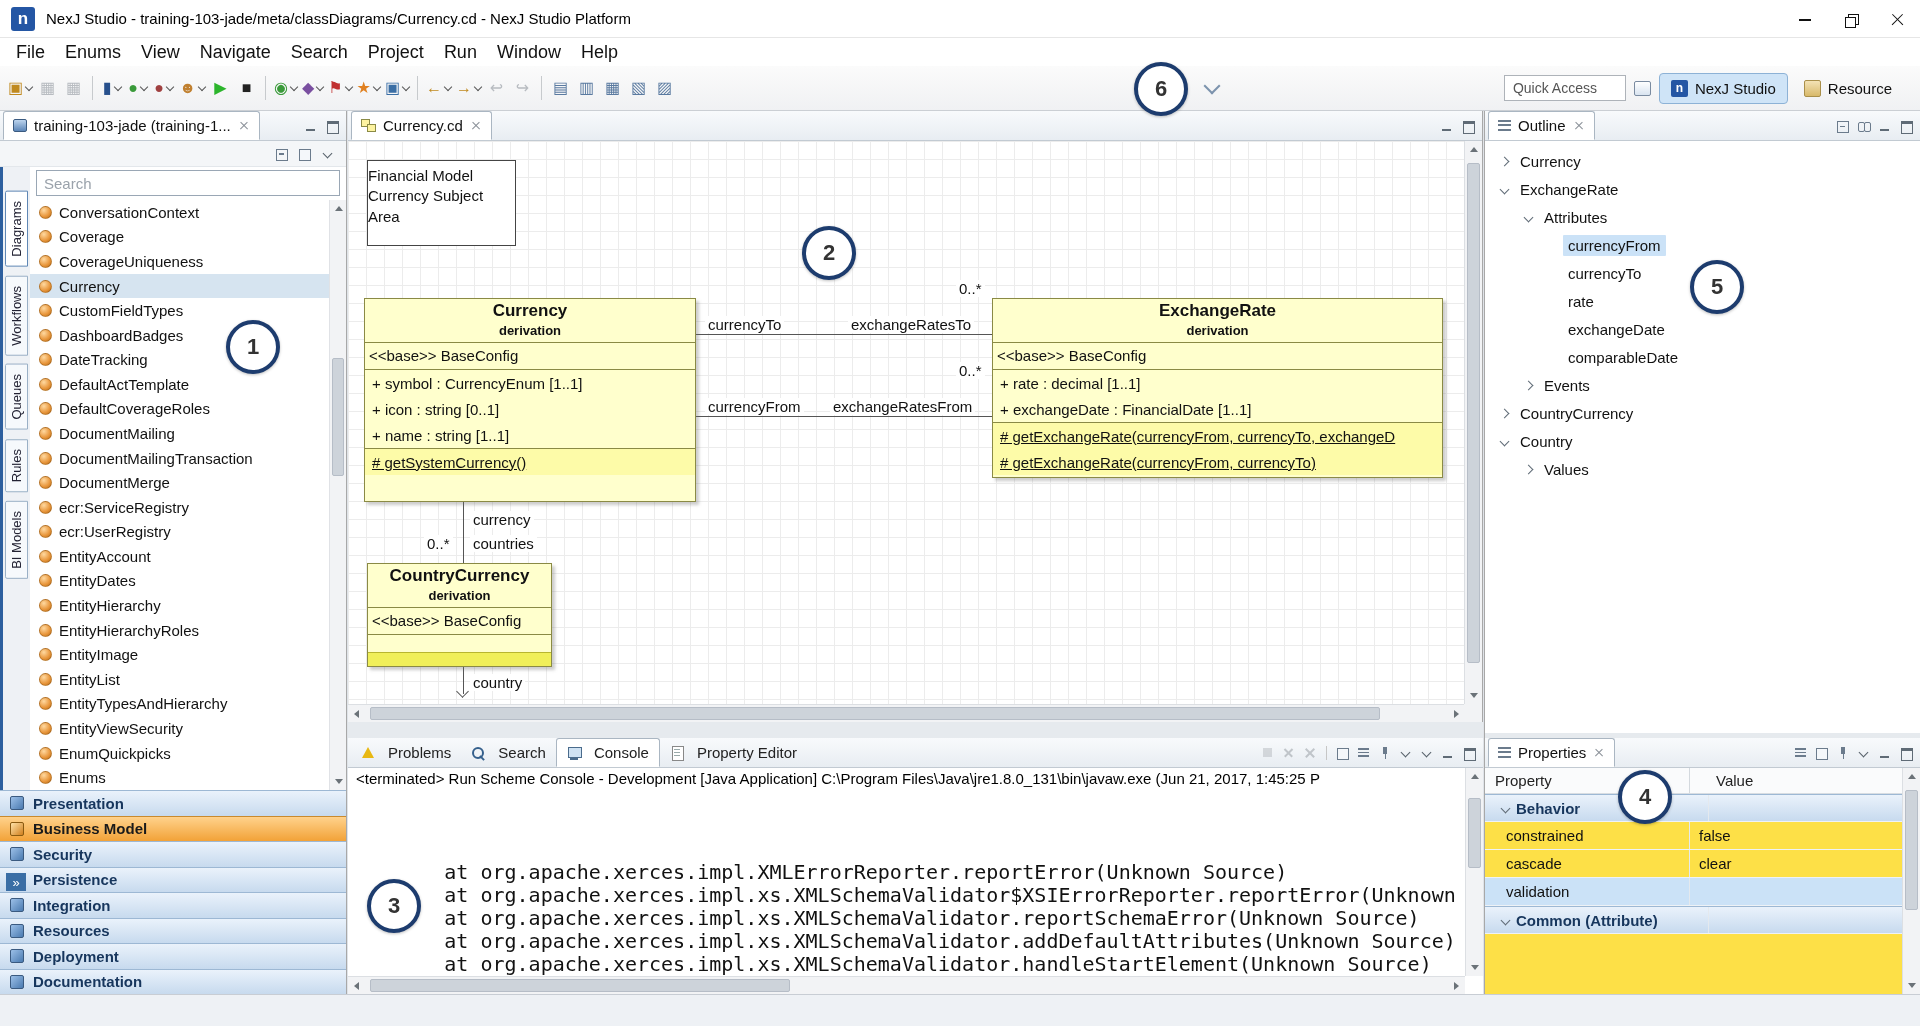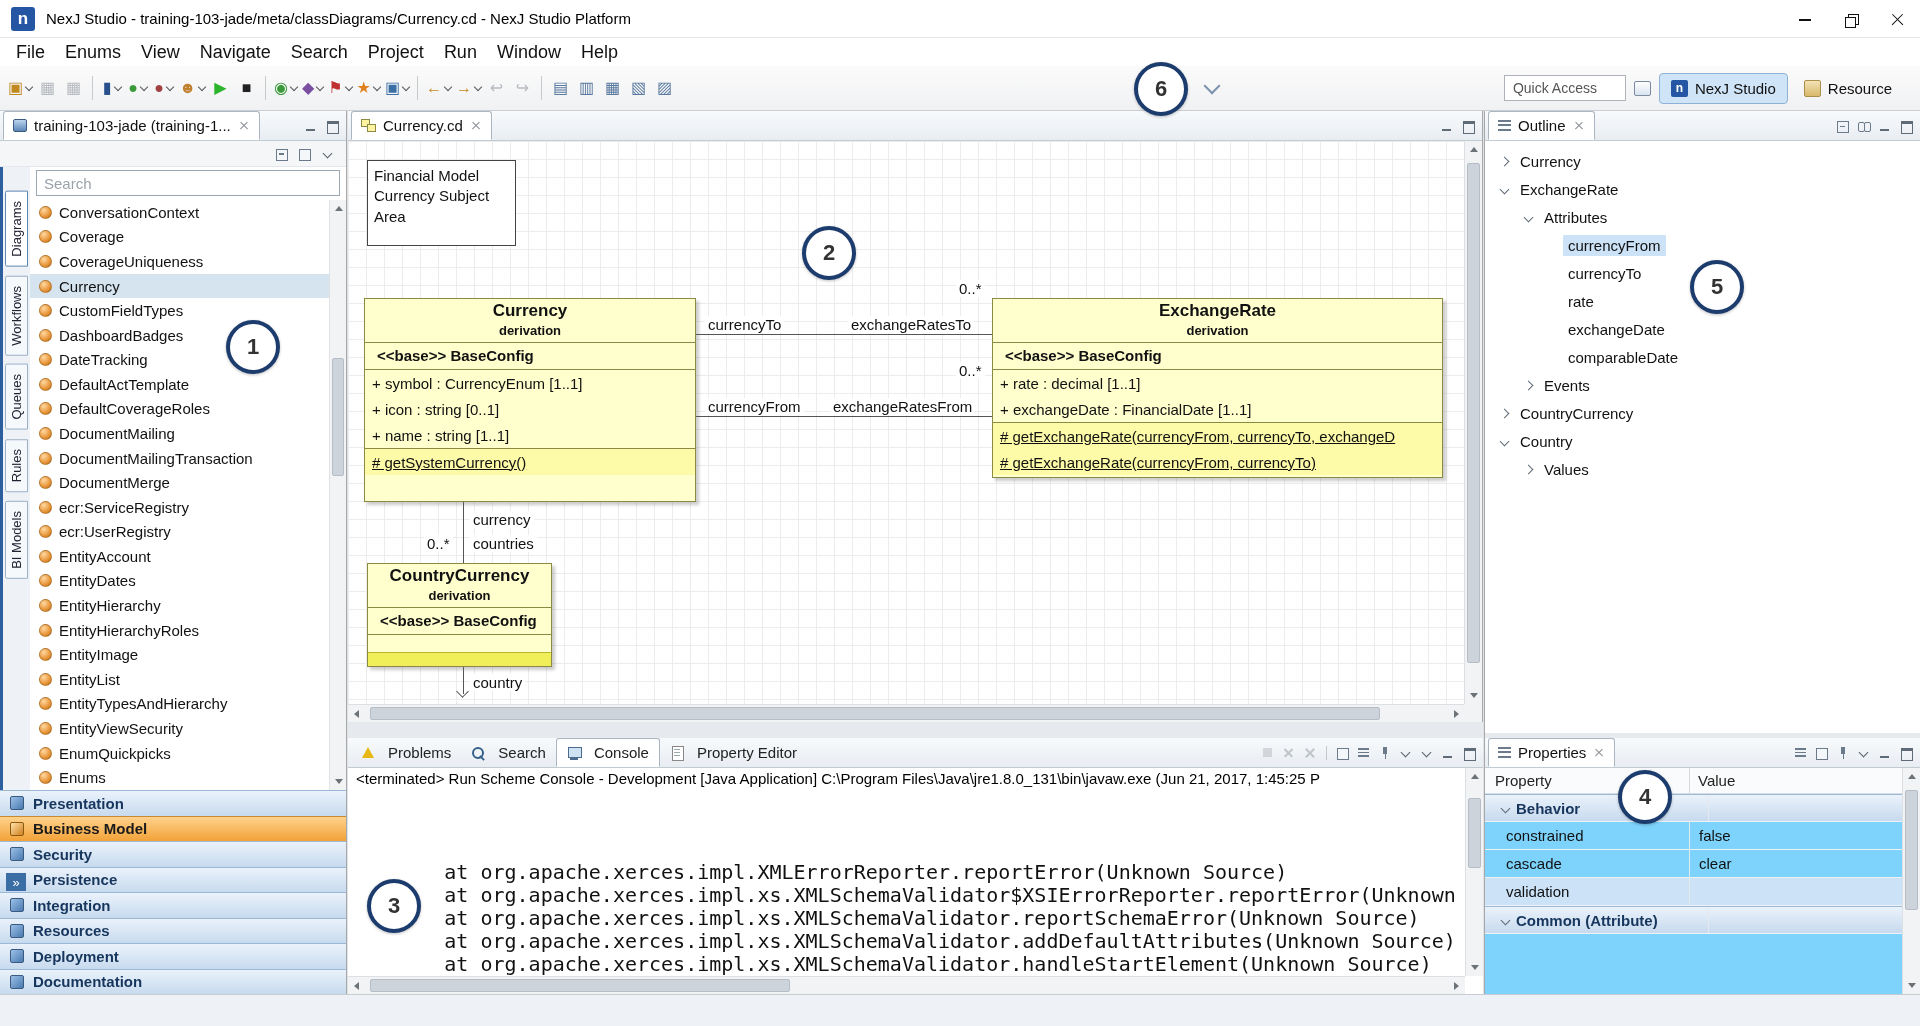--- a/index.html
+++ b/index.html
@@ -142,27 +142,27 @@
   .diagram-icon { position:relative; width:15px; height:13px; }
   .diagram-icon::before { content:""; position:absolute; left:0; top:0; width:7px; height:6px; background:#fdf3a0; border:1px solid #8a8a45; }
   .diagram-icon::after { content:""; position:absolute; right:0; bottom:0; width:7px; height:6px; background:#fdf3a0; border:1px solid #8a8a45; }
   .repo-icon { width:14px; height:13px; background:linear-gradient(#bcd4ee,#5c86b8); border:1px solid #3a5a80; border-radius:2px; }
 
   .canvas { position:absolute; left:0; top:30px; width:1117px; height:563px; overflow:hidden; background-color:#fff;
             background-image:linear-gradient(to right,#ececec 1px,transparent 1px),
                              linear-gradient(to bottom,#ececec 1px,transparent 1px);
             background-size:18px 18px; }
   .note { position:absolute; left:19px; top:19px; width:149px; height:86px; background:#fff; border:1px solid #444;
-          padding:5px 6px; font-size:15px; line-height:1.35; }
+          padding:5px 0; font-size:15px; line-height:1.35; }
   .cls { position:absolute; background:#ffffcd; border:1px solid #8a8a45; overflow:hidden;
          box-shadow:3px 3px 3px rgba(110,110,110,.35); }
   .cls-title { font-weight:bold; font-size:17px; text-align:center; height:23px; line-height:24px; }
   .cls-stereo { font-weight:bold; font-size:13px; text-align:center; height:20px; line-height:18px; }
   .cls-sec { border-top:1px solid #8a8a45; }
-  .cls-base { height:27px; line-height:26px; padding:0 12px; font-size:15px; white-space:nowrap; overflow:hidden;font-weight:bold; }
+  .cls-base { height:27px; line-height:26px; padding:0 4px; font-size:15px; white-space:nowrap; overflow:hidden; }
   .cls-row { height:26px; display:flex; align-items:center; padding:0 7px; font-size:15px; white-space:nowrap; overflow:hidden; }
   .cls-row.u .txt { text-decoration:underline; }
   .cls-ops .cls-row { background:#fdfba8; }
   .cc-empty { height:18px; }
   .cc-strip { height:14px; background:#f0ef5a; border-top:1px solid #b8b630; }
   .hline,.vline { position:absolute; background:#555; }
   .alabel { position:absolute; background:#fff; padding:0 3px; font-size:15px; white-space:nowrap; }
   .vchev { position:absolute; width:9px; height:9px; border-right:1.6px solid #555; border-bottom:1.6px solid #555;
            transform:rotate(45deg); }
 
@@ -210,25 +210,25 @@
   .right-panel { position:absolute; left:1484px; top:111px; width:436px; height:883px; background:#e6eaee;
                  border-left:1px solid #a8a8a8; }
   .outline { position:absolute; left:0; top:0; width:100%; height:622px; background:#fff; }
   .outline-icon { width:13px; height:12px; background:repeating-linear-gradient(to bottom,#6b7b8c 0 2px,transparent 2px 4.5px); }
   .otree { padding-top:6px; }
   .orow { height:28px; display:flex; align-items:center; font-size:15px; gap:7px; }
   .orow.lvl0 { padding-left:16px; } .orow.lvl1 { padding-left:40px; } .orow.lvl2 { padding-left:64px; }
   .orow .lbl { padding:2px 5px; border-radius:1px; }
   .orow.selected .lbl { background:#cbe2f7; }
 
-  .properties { position:absolute; left:0; top:627px; width:100%; height:256px; background:#7dd3fc; }
+  .properties { position:absolute; left:0; top:627px; width:100%; height:256px; background:#fde047; }
   .pheader { height:26px; display:flex; align-items:center; background:#fafbfc; border-bottom:1px solid #d8dde2;
              font-size:15px; color:#222; }
   .ph-prop { width:204px; padding-left:10px; }
-  .ph-val { flex:1; padding-left:8px; border-left:1px solid #d4d9de; align-self:stretch; display:flex; align-items:center; }
+  .ph-val { flex:1; padding-left:26px; border-left:1px solid #d4d9de; align-self:stretch; display:flex; align-items:center; }
   .prows { position:absolute; left:0; top:56px; right:18px; bottom:0; overflow:hidden; }
   .prow { height:28px; display:flex; align-items:center; border-bottom:1px solid #eef2f6; font-size:15px; }
   .prow .cell-p { width:204px; display:flex; align-items:center; gap:7px; padding-left:7px; overflow:hidden; }
   .prow.row .cell-p { padding-left:7px; }
   .prow .cell-v { flex:1; align-self:stretch; display:flex; align-items:center; padding-left:9px;
                   border-left:1px solid #e4e9ee; overflow:hidden; }
   .prow.selected { background:#cbe2f7; }
   .props-vs { top:30px; bottom:0; right:0; }
 
   

